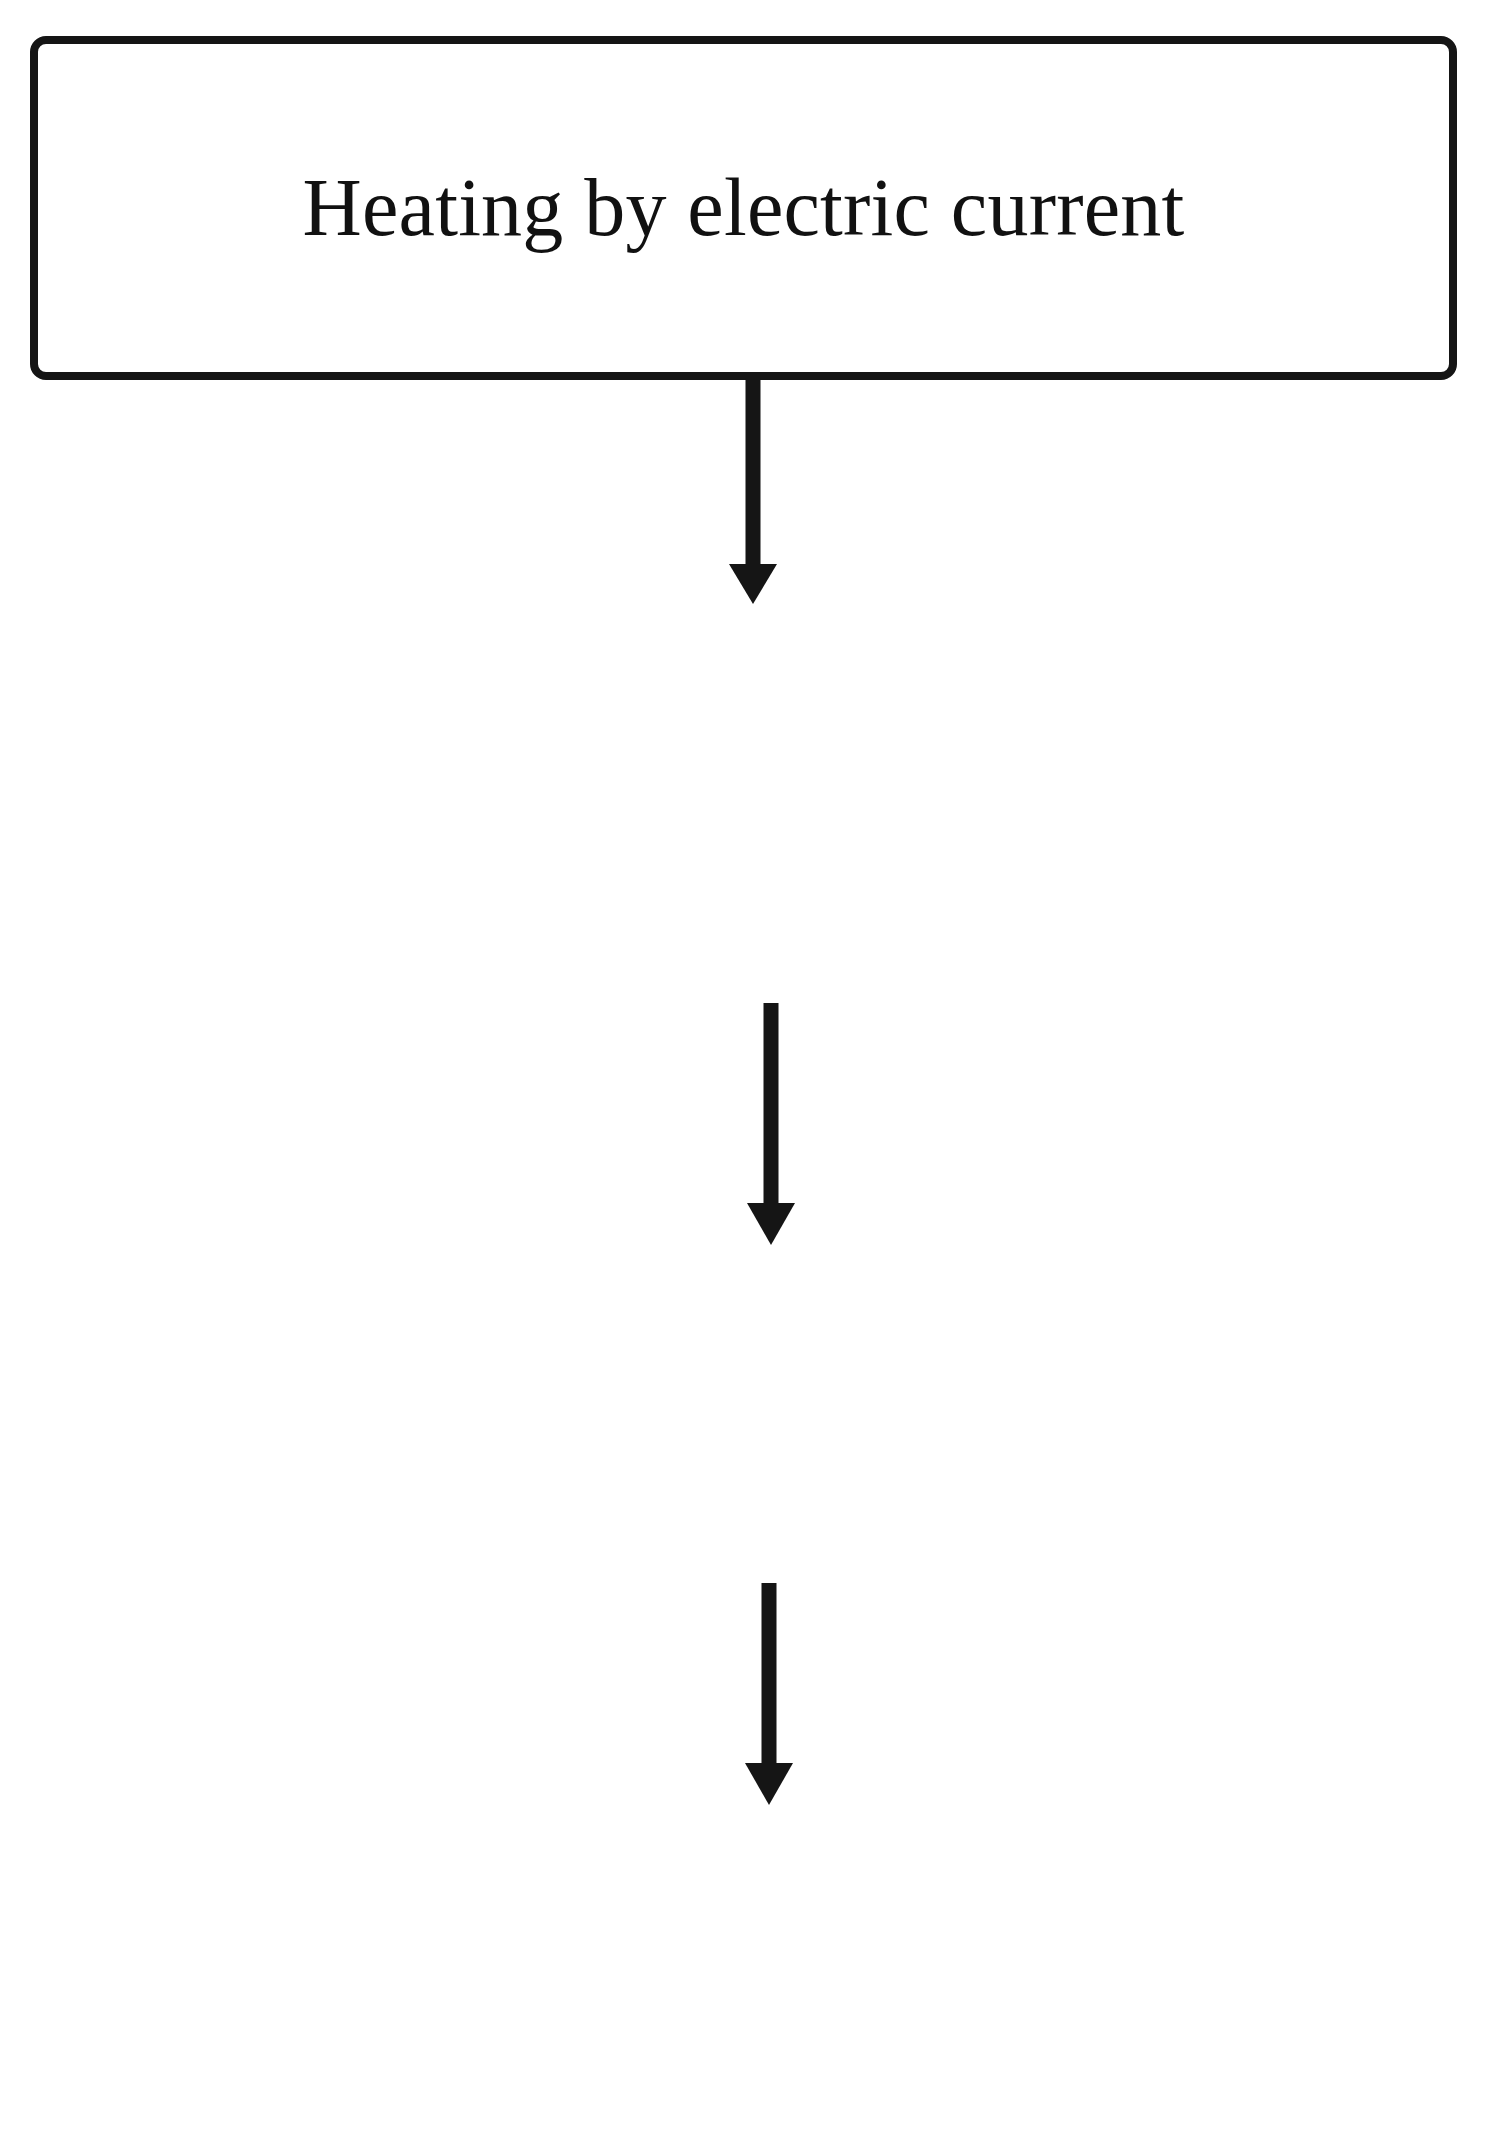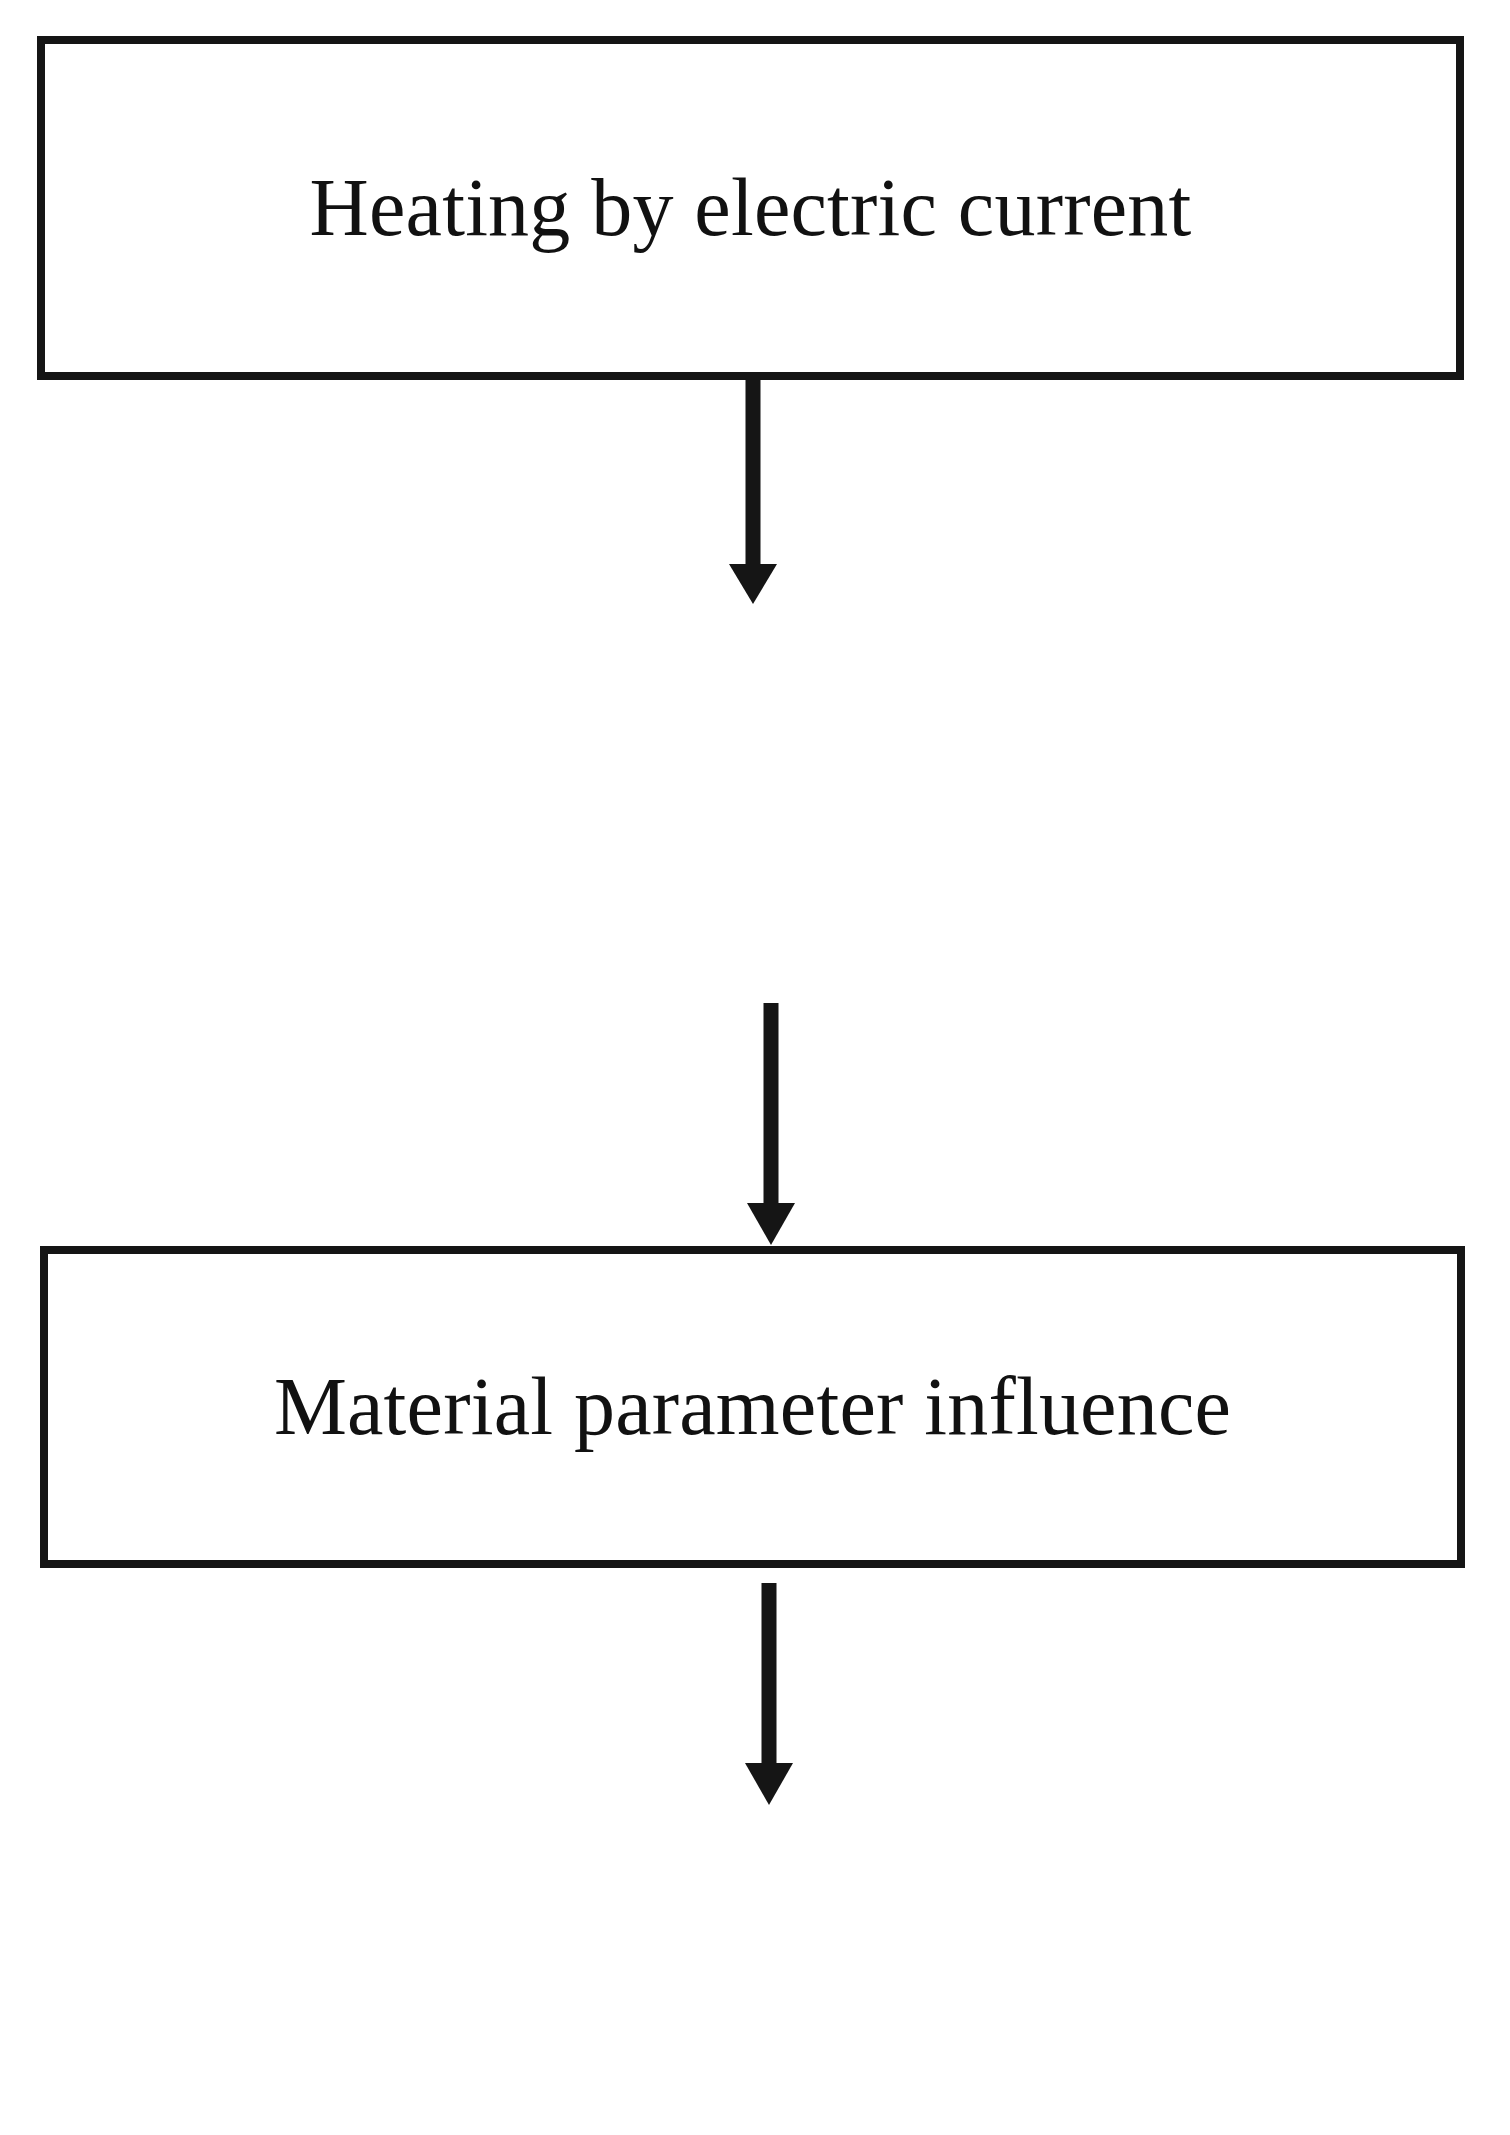--- a/index.html
+++ b/index.html
@@ -32,21 +32,21 @@
     color: #111111;
     font-size: 82px;
     line-height: 1.32;
     letter-spacing: 0.2px;
     font-weight: 400;
     padding: 0 22px;
     box-sizing: border-box;
     white-space: pre-line;
   }
   
-  #node-0 { left: 37px;  top: 36px;   width: 1427px; height: 344px; }
+  #node-0 { left: 30px;  top: 36px;   width: 1427px; height: 344px; border-radius: 16px; }
   #node-1 { left: 39px;  top: 608px;  width: 1426px; height: 397px; }
   #node-2 { left: 40px;  top: 1246px; width: 1425px; height: 322px; }
   #node-3 { left: 50px;  top: 1803px; width: 1430px; height: 297px; }
 
   .connector {
     position: absolute;
     overflow: visible;
   }
   .connector svg { display: block; overflow: visible; }
 
@@ -72,23 +72,20 @@
   </div>
 
 
   <div class="connector" id="connector-1">
     <svg width="50" height="242" viewBox="0 0 50 242">
       <rect x="17.5" y="0" width="15" height="204" fill="#151515"></rect>
       <polygon points="1,200 49,200 25,242" fill="#151515"></polygon>
     </svg>
   </div>
 
-  <div class="node" id="node-2">
-    <span class="node-label">Material parameter influence</span>
-  </div>
 
   <div class="connector" id="connector-2">
     <svg width="50" height="222" viewBox="0 0 50 222">
       <rect x="17.5" y="0" width="15" height="184" fill="#151515"></rect>
       <polygon points="1,180 49,180 25,222" fill="#151515"></polygon>
     </svg>
   </div>
 
 
 </div>

